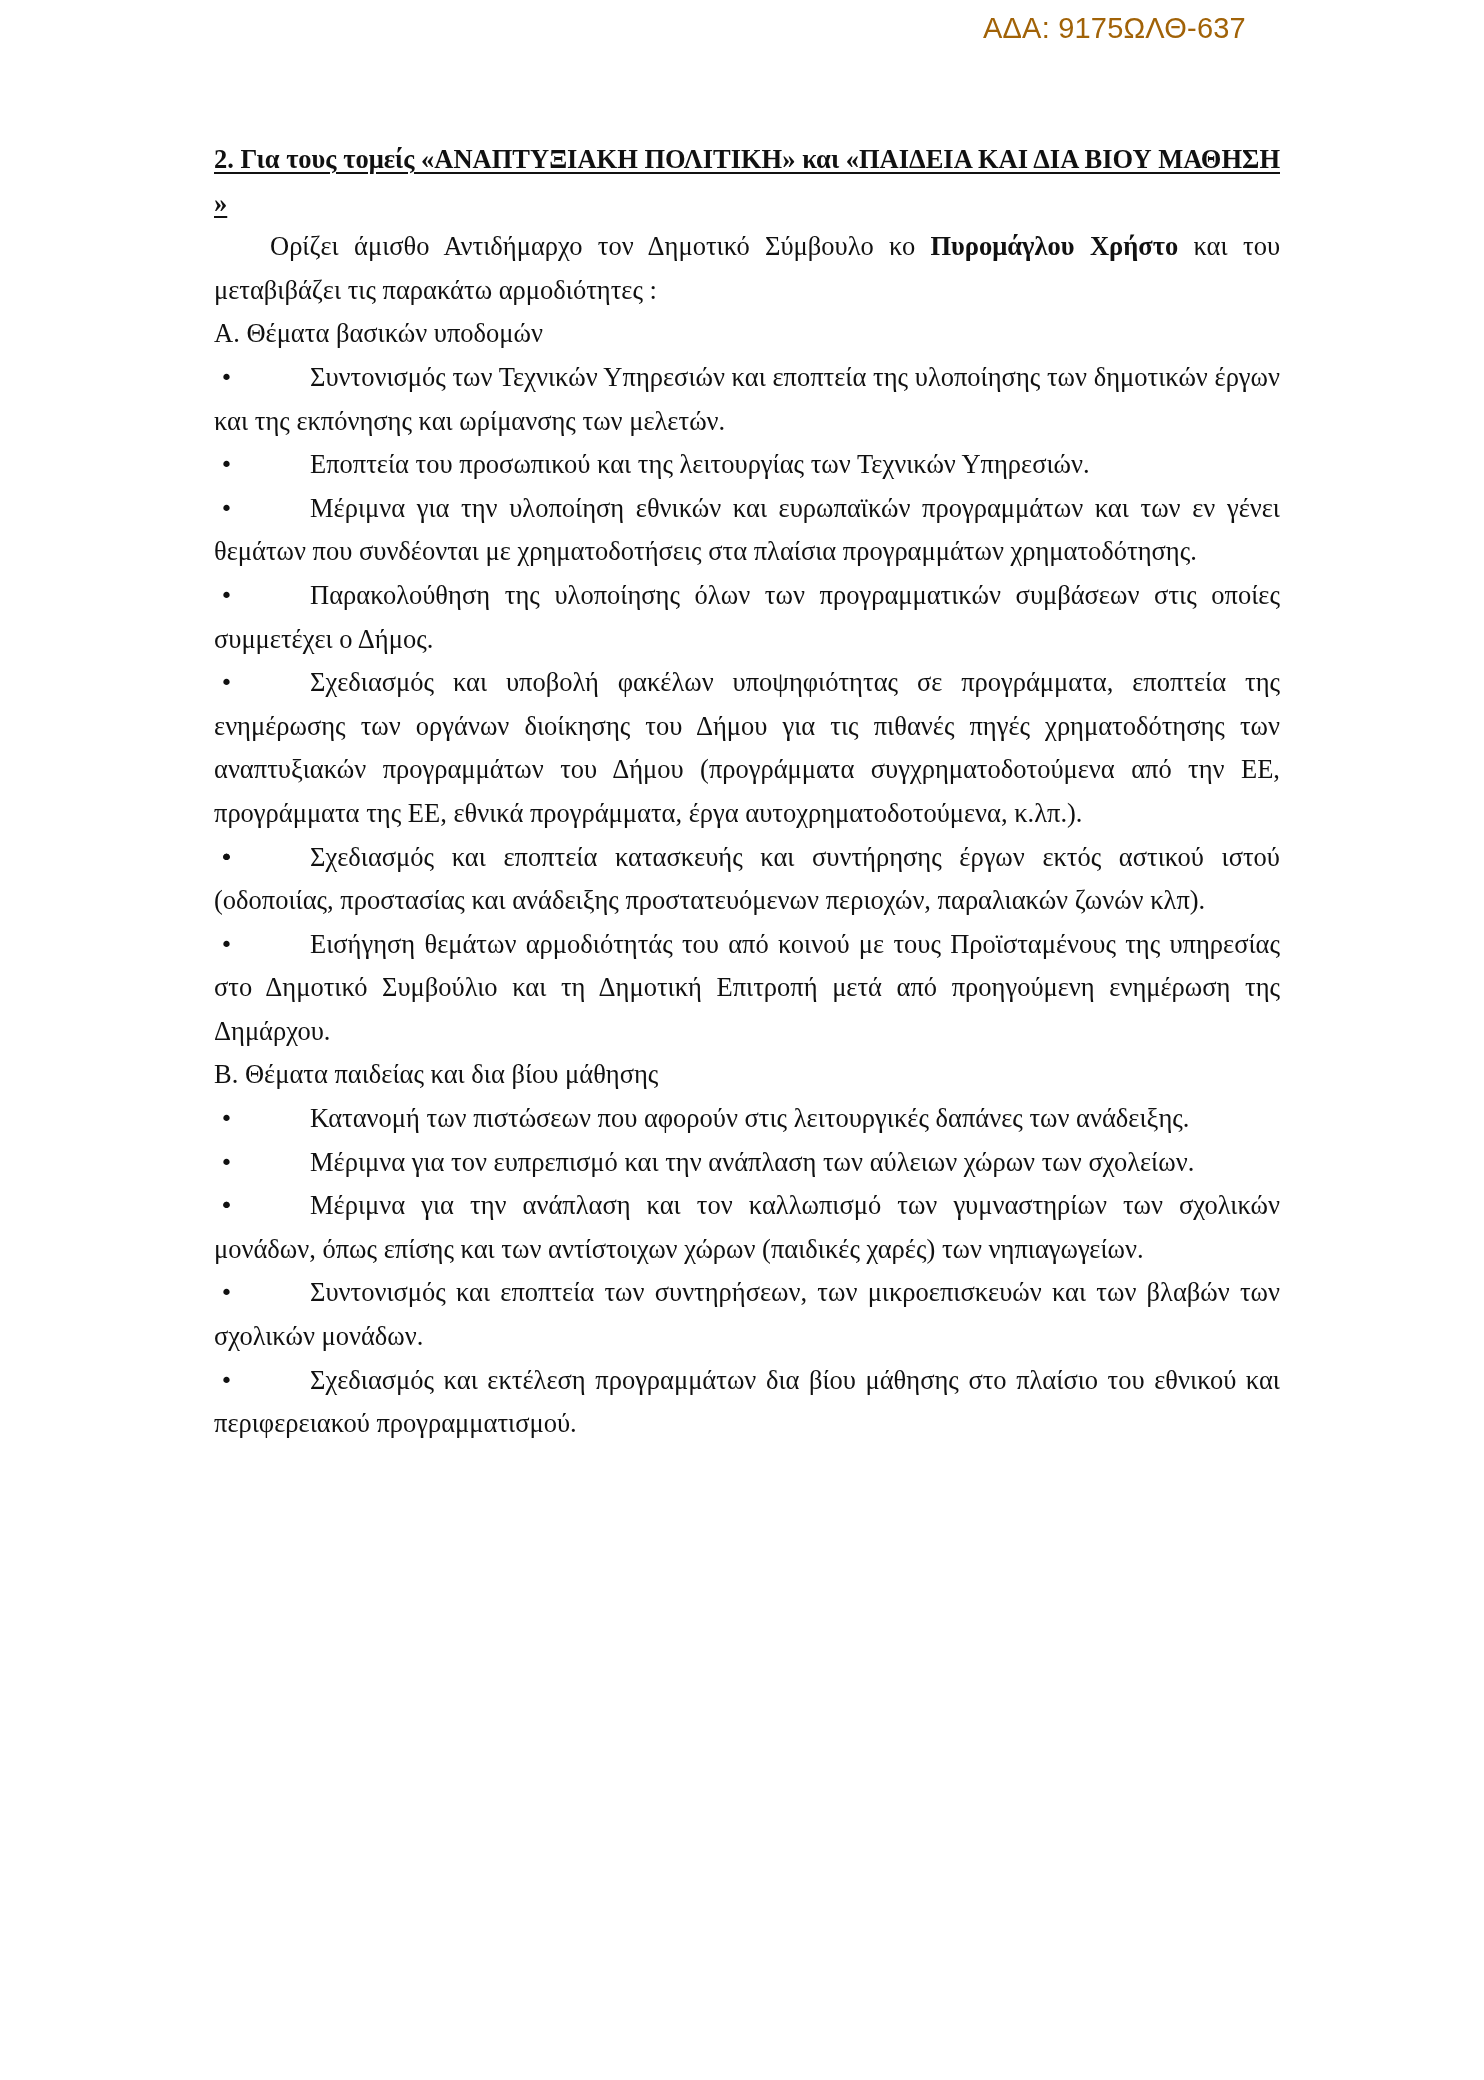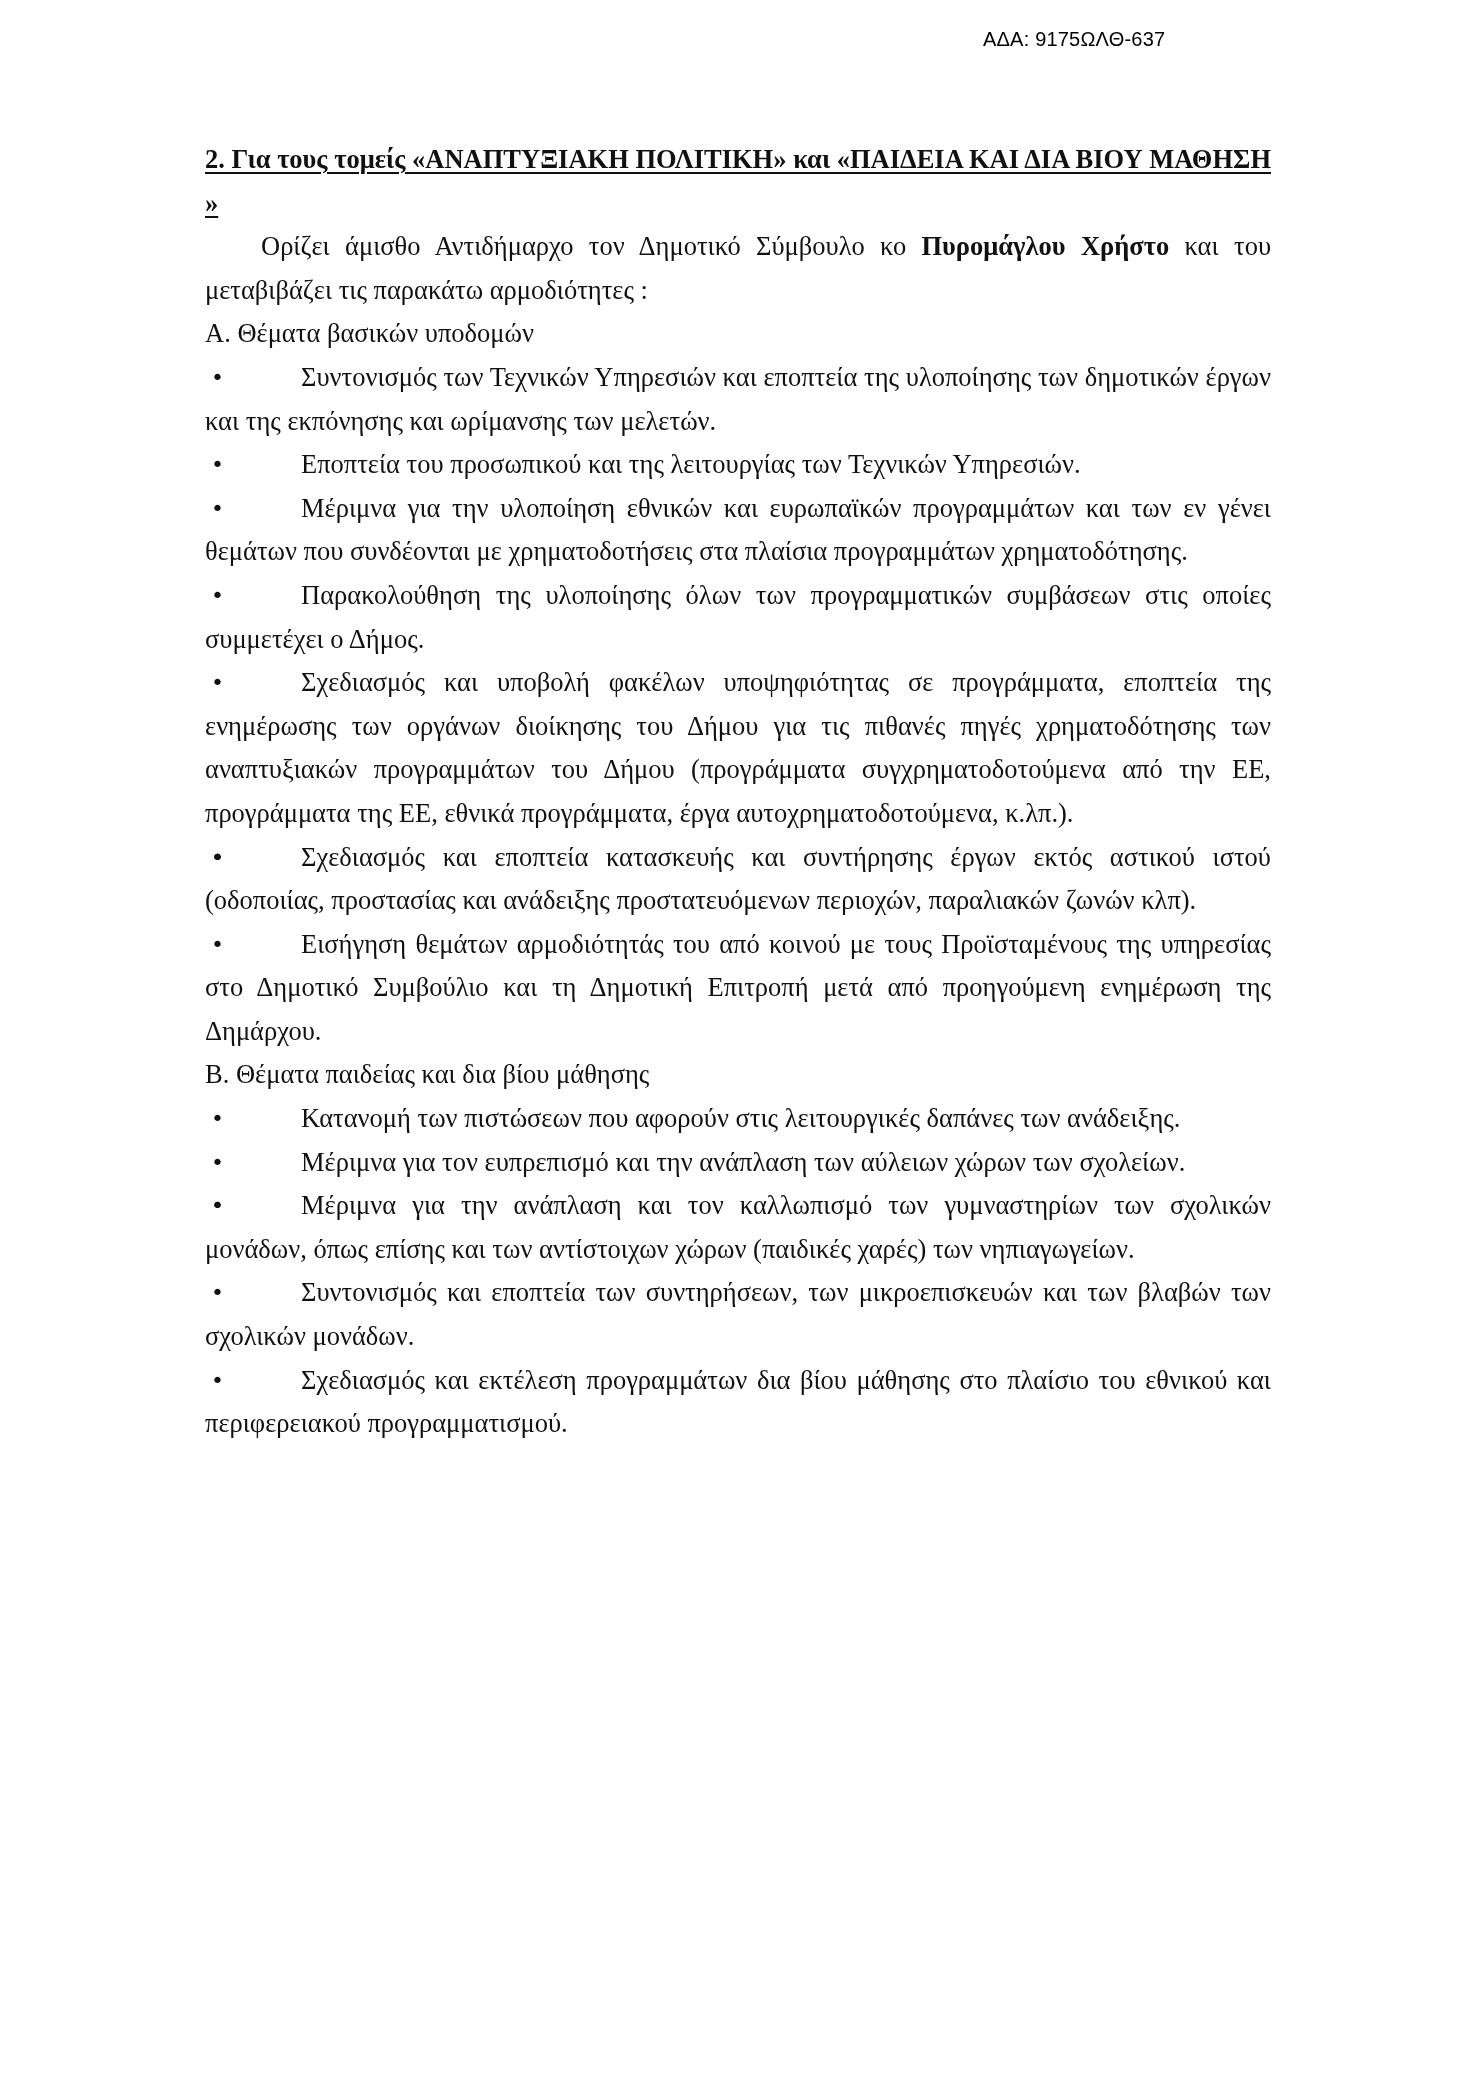--- a/index.html
+++ b/index.html
@@ -1,23 +1,23 @@
 <!DOCTYPE html>
 <html><head>
 <meta charset="utf-8">
 <style>
   html, body { margin: 0; padding: 0; background: #ffffff; }
   body { width: 1484px; height: 2080px; position: relative; overflow: hidden; }
   .ada {
-    position: absolute; top: 28px; left: 983px;
-    font-family: "Liberation Sans", sans-serif; font-size: 20px; color: #000000;
+    position: absolute; top: 12px; left: 983px;
+    font-family: "Liberation Sans", sans-serif; font-size: 29px; color: #a16207;
     letter-spacing: 0.2px;
   }
   .page {
-    position: absolute; left: 205px; top: 138px; width: 1066px;
+    position: absolute; left: 214px; top: 138px; width: 1066px;
     font-family: "Liberation Serif", serif; font-size: 26.5px; line-height: 43.6px;
     color: #111; text-align: justify;
   }
   .heading { font-weight: bold; text-decoration: underline; text-decoration-thickness: 2px; text-underline-offset: 4px; }
   .intro { text-indent: 56px; }
   .intro b { font-weight: bold; margin-top: 22px; }
   .subhead { font-weight: normal; }
   .item { position: relative; text-indent: 96px; }
   .bullet {
     position: absolute; left: 6px; top: 0; text-indent: 0;

